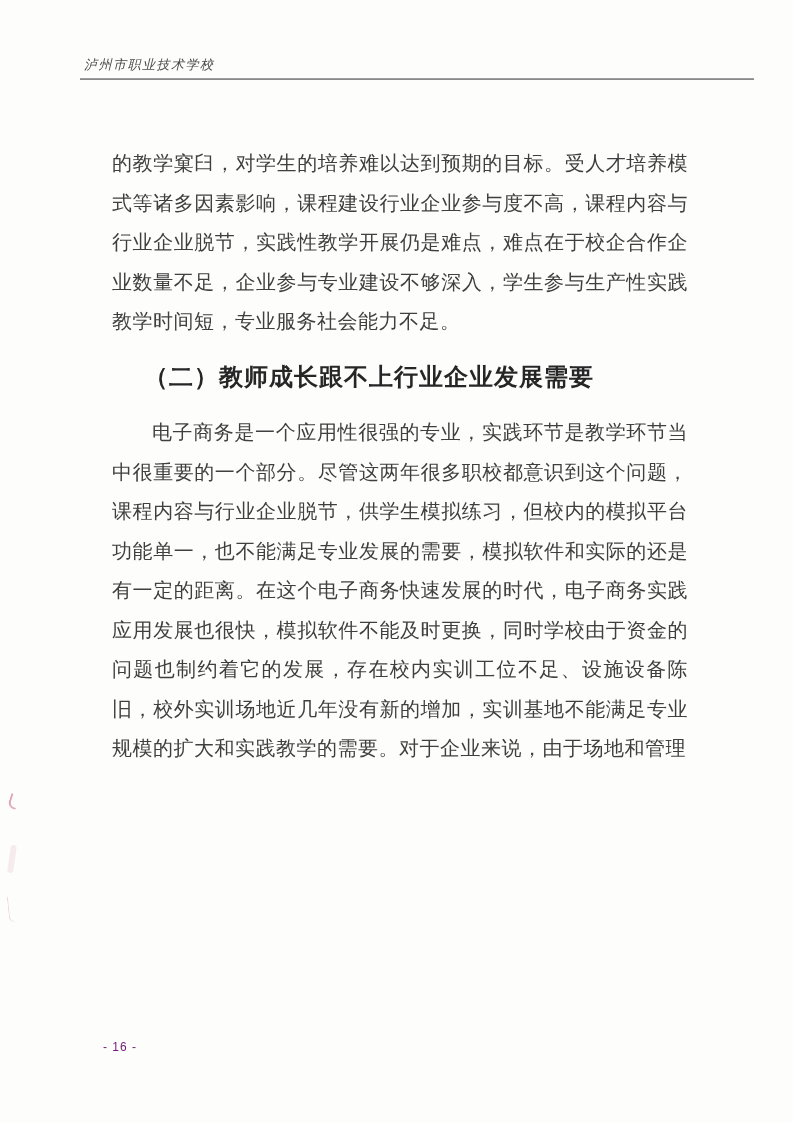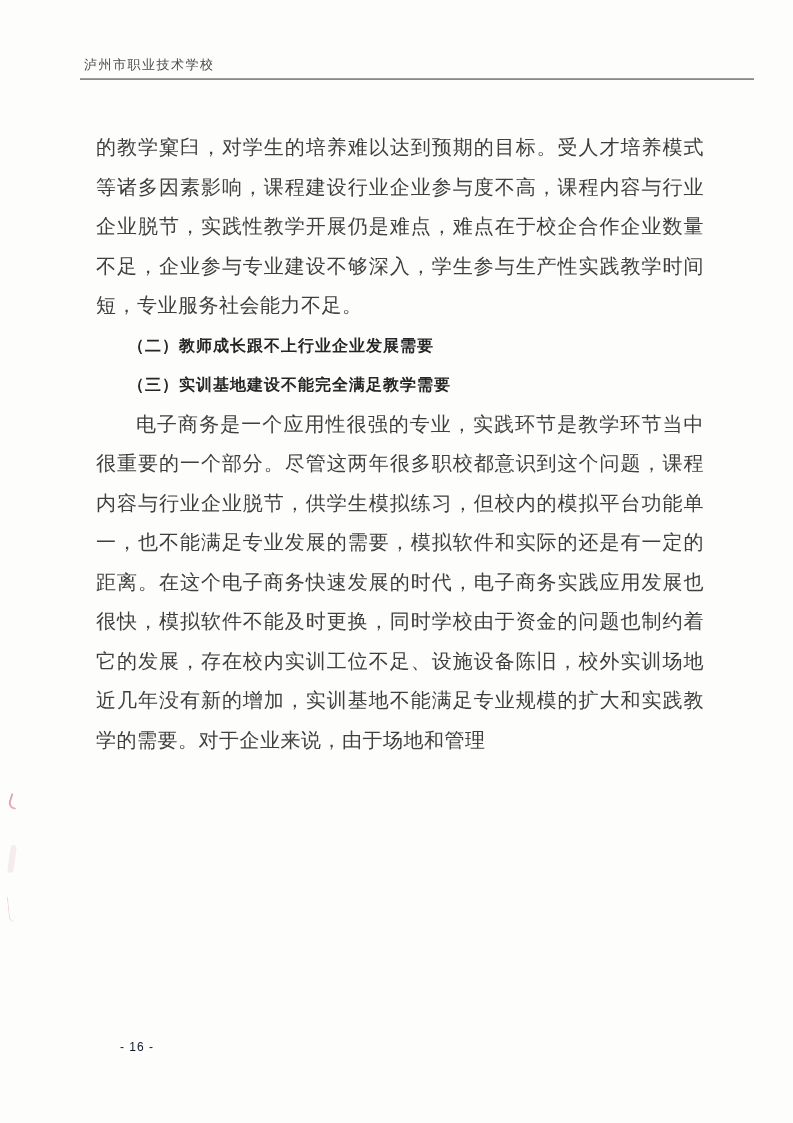--- a/index.html
+++ b/index.html
@@ -15,20 +15,21 @@
     overflow: hidden;
   }
   
   .header-text {
     position: absolute;
     left: 84px;
     top: 56px;
     font-size: 13px;
     letter-spacing: 1.5px;
     color: #4b4b4b;
+    font-style: italic;
   }
   .header-rule {
     position: absolute;
     left: 80px;
     top: 78px;
     width: 674px;
     height: 2px;
     background: linear-gradient(#a9a9a9, #7e7e7e);
   }
   
@@ -37,38 +38,38 @@
     left: 96px;
     top: 128px;
     width: 608px;
     font-size: 20px;
     line-height: 39.5px;
     letter-spacing: 0.5px;
     color: #3f3f3f;
     text-align: justify;
     text-justify: inter-ideograph;
   }
-  .content p { margin: 0; }
+  .content p { margin: 16px; }
   .content p.indent { text-indent: 2em; }
   .section-heading {
-    font-size: 16px;
+    font-size: 24px;
     line-height: 39.5px;
     font-weight: 700;
     color: #262626;
     text-indent: 2em;
     letter-spacing: 1px;
   }
   
   .page-number {
     position: absolute;
-    left: 120px;
+    left: 103px;
     top: 1040px;
     font-size: 12px;
     letter-spacing: 1px;
-    color: #0f172a;
+    color: #701a75;
     font-family: "Liberation Sans", "DejaVu Sans", sans-serif;
   }
   
   .artifact { position: absolute; pointer-events: none; }
   .artifact-1 {
     left: 9px; top: 794px; width: 9px; height: 15px;
     border-left: 2px solid rgba(196, 90, 110, 0.55);
     border-bottom: 2px solid rgba(196, 90, 110, 0.45);
     border-radius: 0 0 0 7px;
     transform: rotate(18deg);
@@ -92,21 +93,20 @@
 <div class="page">
 
   <div class="header-text">泸州市职业技术学校</div>
   <div class="header-rule"></div>
 
   <div class="content">
     <p>的教学窠臼，对学生的培养难以达到预期的目标。受人才培养模式等诸多因素影响，课程建设行业企业参与度不高，课程内容与行业企业脱节，实践性教学开展仍是难点，难点在于校企合作企业数量不足，企业参与专业建设不够深入，学生参与生产性实践教学时间短，专业服务社会能力不足。</p>
 
     <div class="section-heading">（二）教师成长跟不上行业企业发展需要</div>
 
-    <div class="section-heading">（三）实训基地建设不能完全满足教学需要</div>
     <p class="indent">电子商务是一个应用性很强的专业，实践环节是教学环节当中很重要的一个部分。尽管这两年很多职校都意识到这个问题，课程内容与行业企业脱节，供学生模拟练习，但校内的模拟平台功能单一，也不能满足专业发展的需要，模拟软件和实际的还是有一定的距离。在这个电子商务快速发展的时代，电子商务实践应用发展也很快，模拟软件不能及时更换，同时学校由于资金的问题也制约着它的发展，存在校内实训工位不足、设施设备陈旧，校外实训场地近几年没有新的增加，实训基地不能满足专业规模的扩大和实践教学的需要。对于企业来说，由于场地和管理</p>
   </div>
 
   <div class="page-number">- 16 -</div>
 
   <div class="artifact artifact-1"></div>
   <div class="artifact artifact-2"></div>
   <div class="artifact artifact-3"></div>
 
 </div>

